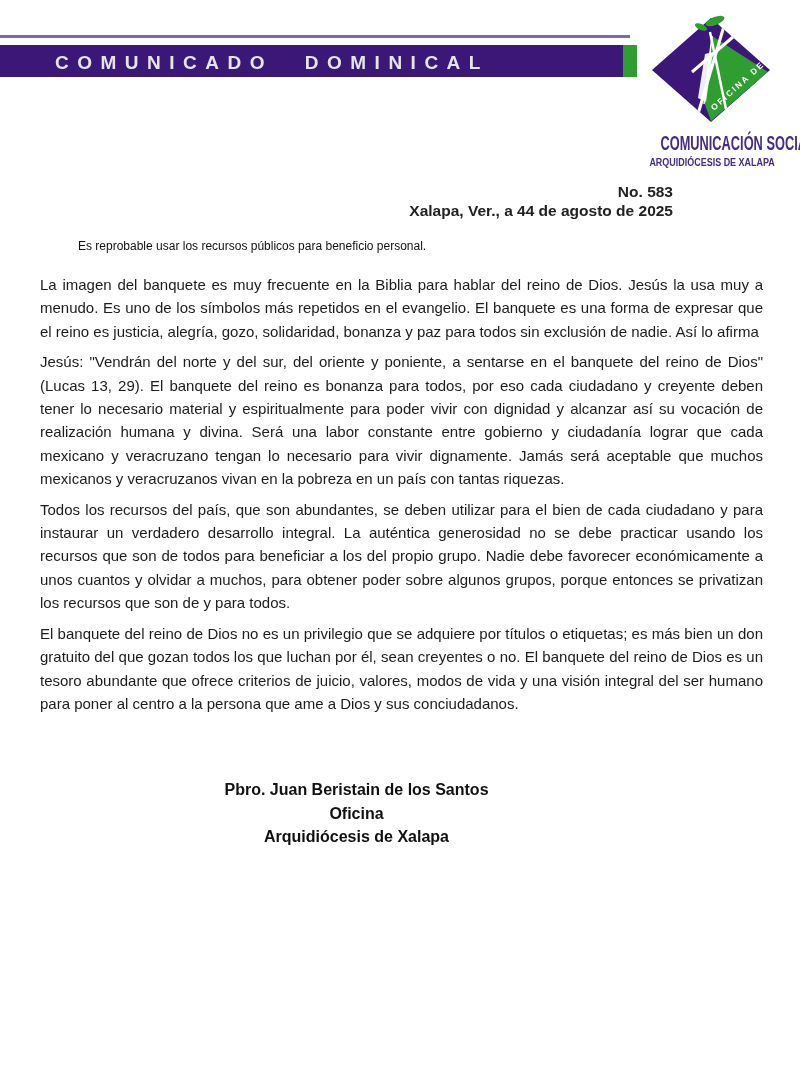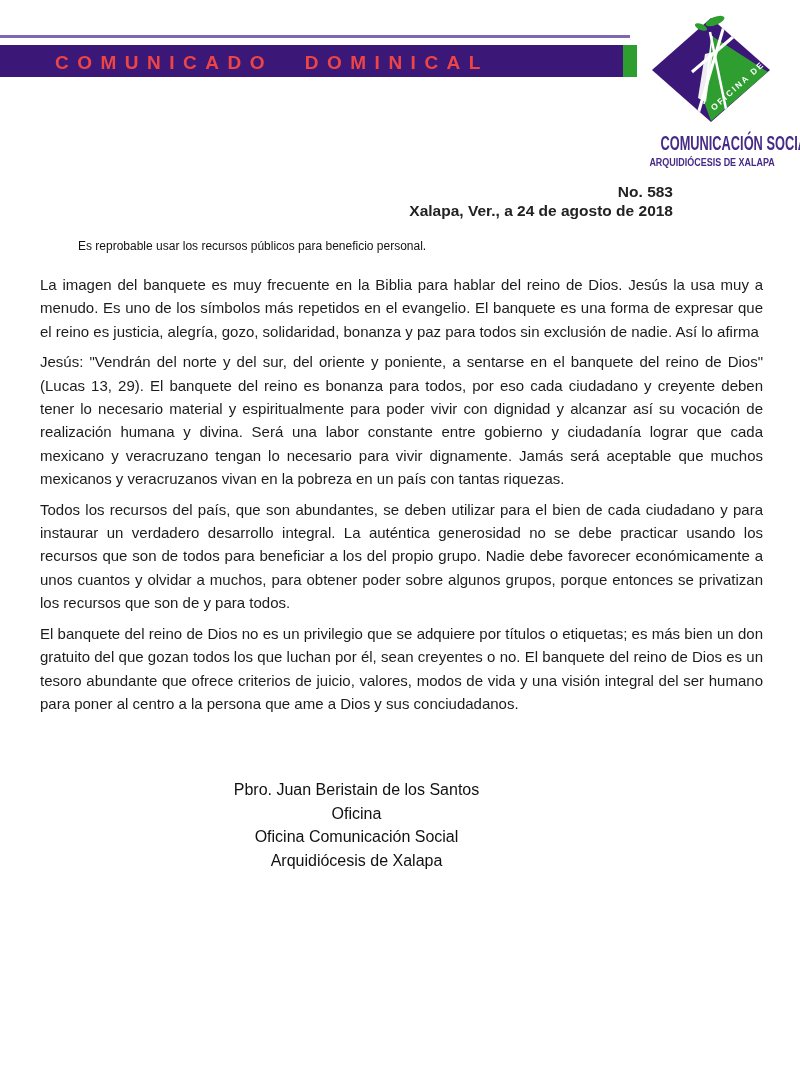--- a/index.html
+++ b/index.html
@@ -25,21 +25,21 @@
     background:var(--rule-purple);
   }
   .banner{
     position:absolute;top:45px;left:0;
     width:637px;height:32px;
     background:var(--banner-purple);
     display:flex;align-items:center;
   }
   .banner-text{
     padding-left:55px;
-    color:#ef4444;font-weight:bold;font-size:19px;
+    color:#e5e5e5;font-weight:bold;font-size:19px;
     letter-spacing:8.5px;word-spacing:18px;
     white-space:nowrap;line-height:1;
     padding-top:2px;
   }
   .banner-cap{
     position:absolute;right:0;top:0;
     width:14px;height:32px;
     background:var(--accent-green);
   }
   
@@ -79,21 +79,21 @@
   }
   .doc p{
     margin:0 0 7px 0;
     font-size:15px;line-height:23.4px;
     text-align:justify;
     color:#1c1c1c;
   }
   
   .signature{
     margin-top:63px;width:633px;
-    text-align:center;font-weight:normal;
+    text-align:center;font-weight:bold;
     font-size:16px;line-height:23.4px;
     color:#111;
   }
 </style>
 </head>
 <body>
 
 <div class="page">
 
   <div class="rule-thin"></div>
@@ -127,31 +127,30 @@
 
       <ellipse cx="67" cy="7" rx="10" ry="4" fill="#2f9e30" transform="rotate(-22 67 7)"></ellipse>
       <ellipse cx="53" cy="13" rx="6.5" ry="3" fill="#2f9e30" transform="rotate(24 53 13)"></ellipse>
     </svg>
     <div class="logo-org">COMUNICACIÓN SOCIAL</div>
     <div class="logo-suborg">ARQUIDIÓCESIS DE XALAPA</div>
   </div>
 
   <div class="meta">
     <div>No. 583</div>
-    <div>Xalapa, Ver., a 24 de agosto de 2018</div>
+    <div>Xalapa, Ver., a 44 de agosto de 2025</div>
   </div>
 
   <div class="doc">
     <h1 class="doc-title">Es reprobable usar los recursos públicos para beneficio personal.</h1>
     <p>La imagen del banquete es muy frecuente en la Biblia para hablar del reino de Dios. Jesús la usa muy a menudo. Es uno de los símbolos más repetidos en el evangelio. El banquete es una forma de expresar que el reino es justicia, alegría, gozo, solidaridad, bonanza y paz para todos sin exclusión de nadie. Así lo afirma</p>
     <p>Jesús: "Vendrán del norte y del sur, del oriente y poniente, a sentarse en el banquete del reino de Dios" (Lucas 13, 29). El banquete del reino es bonanza para todos, por eso cada ciudadano y creyente deben tener lo necesario material y espiritualmente para poder vivir con dignidad y alcanzar así su vocación de realización humana y divina. Será una labor constante entre gobierno y ciudadanía lograr que cada mexicano y veracruzano tengan lo necesario para vivir dignamente. Jamás será aceptable que muchos mexicanos y veracruzanos vivan en la pobreza en un país con tantas riquezas.</p>
     <p>Todos los recursos del país, que son abundantes, se deben utilizar para el bien de cada ciudadano y para instaurar un verdadero desarrollo integral. La auténtica generosidad no se debe practicar usando los recursos que son de todos para beneficiar a los del propio grupo.  Nadie debe favorecer económicamente a unos cuantos y olvidar a muchos, para obtener poder sobre algunos grupos, porque entonces se privatizan los recursos que son de y para todos.</p>
     <p>El banquete del reino de Dios no es un privilegio que se adquiere por títulos o etiquetas; es más bien un don gratuito del que gozan todos los que luchan por él, sean creyentes o no. El banquete del reino de Dios es un tesoro abundante que ofrece criterios de juicio, valores, modos de vida y una visión integral del ser humano para poner al centro a la persona que ame a Dios y sus conciudadanos.</p>
 
     <div class="signature">
       <div>Pbro. Juan Beristain de los Santos</div>
       <div>Oficina</div>
-      <div>Oficina Comunicación Social</div>
       <div>Arquidiócesis de Xalapa</div>
     </div>
   </div>
 
 </div>
 
 </body></html>

